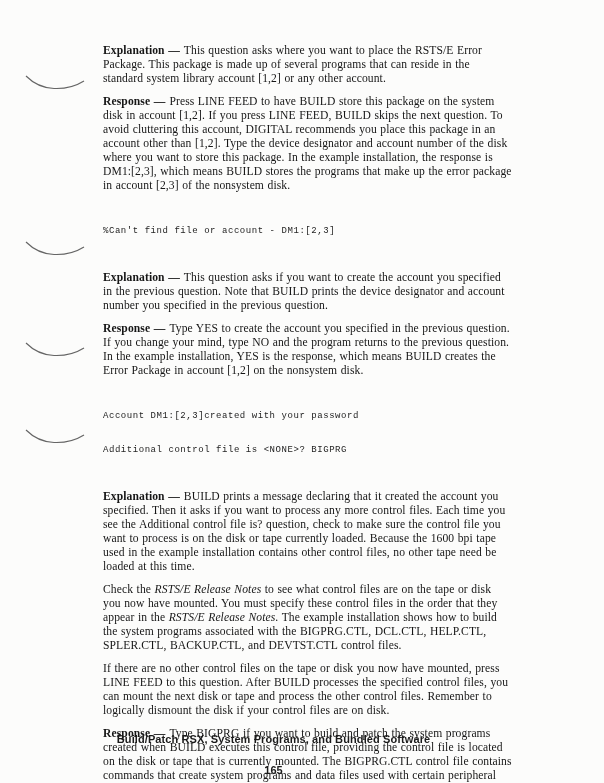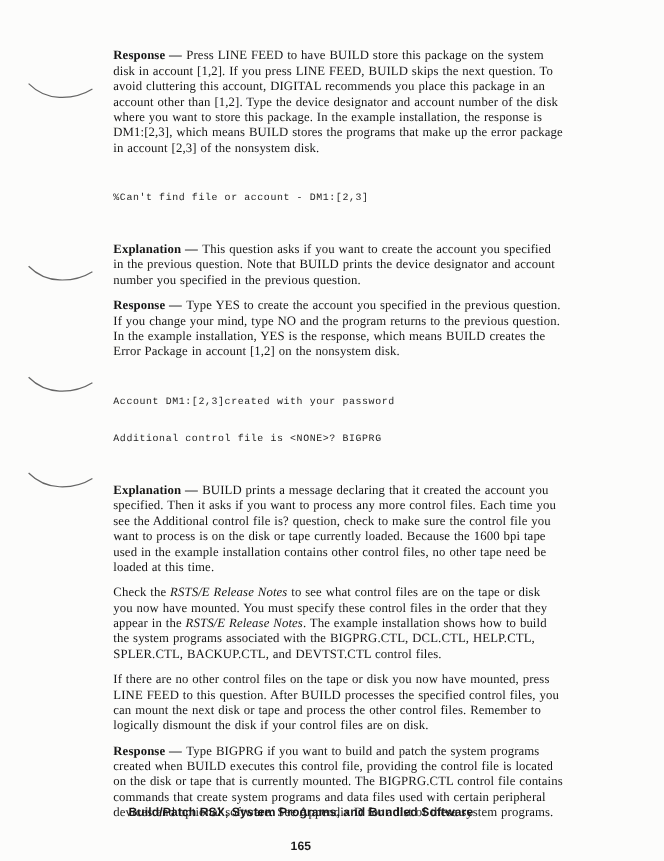--- a/index.html
+++ b/index.html
@@ -88,20 +88,21 @@
   </svg>
   <svg class="margin-mark mm3" viewBox="0 0 62 16">
     <path d="M2 2 C 10 10, 18 14, 30 14.5 C 42 15, 52 12, 60 7" stroke="#4a4a4a" stroke-width="1.1" fill="none" opacity="0.85"></path>
   </svg>
   <svg class="margin-mark mm4" viewBox="0 0 62 16">
     <path d="M2 2 C 10 10, 18 14, 30 14.5 C 42 15, 52 12, 60 7" stroke="#4a4a4a" stroke-width="1.1" fill="none" opacity="0.85"></path>
   </svg>
 
   <div class="content">
 
+    <p class="body-para"><span class="lead">Explanation —</span><span>This question asks where you want to place the RSTS/E Error Package. This package is made up of several programs that can reside in the standard system library account [1,2] or any other account.</span></p>
 
     <p class="body-para"><span class="lead">Response —</span><span>Press LINE FEED to have BUILD store this package on the system disk in account [1,2]. If you press LINE FEED, BUILD skips the next question. To avoid cluttering this account, DIGITAL recommends you place this package in an account other than [1,2]. Type the device designator and account number of the disk where you want to store this package. In the example installation, the response is DM1:[2,3], which means BUILD stores the programs that make up the error package in account [2,3] of the nonsystem disk.</span></p>
 
     <div class="terminal">
       <div class="tline">%Can't find file or account - DM1:[2,3]</div>
     </div>
 
     <p class="body-para"><span class="lead">Explanation —</span><span>This question asks if you want to create the account you specified in the previous question. Note that BUILD prints the device designator and account number you specified in the previous question.</span></p>
 
     <p class="body-para"><span class="lead">Response —</span><span>Type YES to create the account you specified in the previous question. If you change your mind, type NO and the program returns to the previous question. In the example installation, YES is the response, which means BUILD creates the Error Package in account [1,2] on the nonsystem disk.</span></p>

